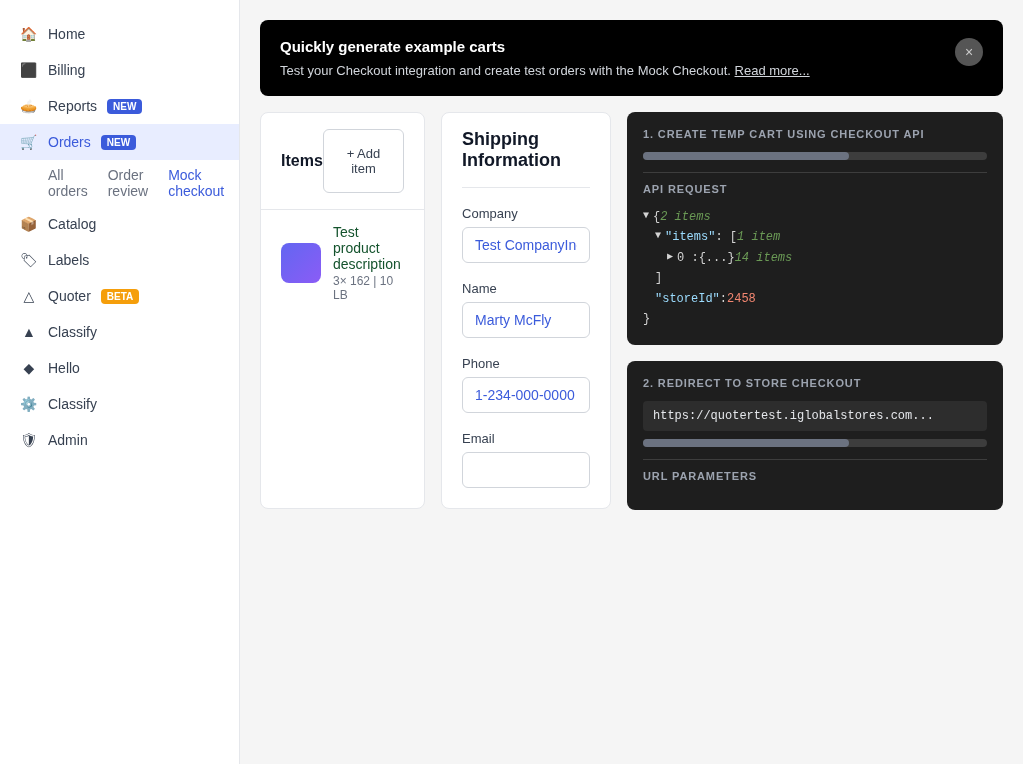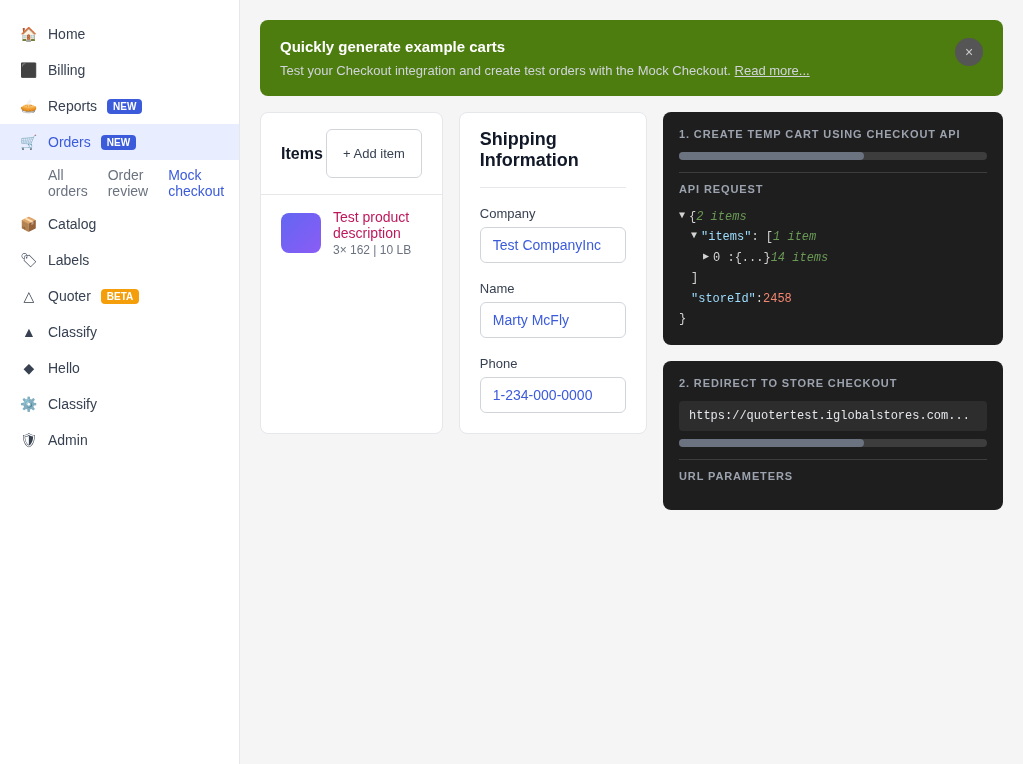--- a/index.html
+++ b/index.html
@@ -65,21 +65,21 @@
       flex: 1;
       overflow-y: auto;
       padding: 20px;
       display: flex;
       flex-direction: column;
       gap: 16px;
     }
 
     
     .banner {
-      background: #4d7c0f;
+      background: #000000;
       border-radius: 8px;
       padding: 18px 20px;
       color: #e5e7eb;
       display: flex;
       align-items: flex-start;
       justify-content: space-between;
       gap: 12px;
     }
     .banner-content { flex: 1; }
     .banner-title {
@@ -172,21 +172,21 @@
       width: 40px;
       height: 40px;
       border-radius: 8px;
       background: linear-gradient(135deg, #6366f1, #8b5cf6);
       flex-shrink: 0;
     }
     .product-info { flex: 1; }
     .product-name {
       font-size: 14px;
       font-weight: 500;
-      color: #be185d;
+      color: #14532d;
       margin-bottom: 2px;
     }
     .product-meta {
       font-size: 12px;
       color: #6b7280;
     }
 
     
     .shipping-card { background: #fff; border: 1px solid #e5e7eb; border-radius: 8px; }
     .shipping-header {
@@ -214,21 +214,21 @@
       border: 1px solid #d1d5db;
       border-radius: 6px;
       font-size: 14px;
       color: #3b5bdb;
       outline: none;
       background: #fff;
     }
 
     
     .right-col {
-      width: 340px;
+      width: 376px;
       flex-shrink: 0;
       display: flex;
       flex-direction: column;
       gap: 16px;
     }
     .api-panel {
       background: #1e1e1e;
       border-radius: 8px;
       overflow: hidden;
       padding: 16px;
@@ -384,20 +384,24 @@
             <input class="form-input" type="text" value="Test CompanyInc" style="">
           </div>
           <div class="form-group">
             <label class="form-label">Name</label>
             <input class="form-input" type="text" value="Marty McFly" style="">
           </div>
           <div class="form-group">
             <label class="form-label">Phone</label>
             <input class="form-input" type="text" value="1-234-000-0000" style="">
           </div>
+          <div class="form-group">
+            <label class="form-label">Email</label>
+            <input class="form-input" type="text" value="" style="">
+          </div>
         </div>
       </div>
     </div>
 
     <div class="right-col">
 
       <div class="api-panel">
         <div class="api-panel-title">1. CREATE TEMP CART USING CHECKOUT API</div>
         <div class="api-scrollbar">
           <div class="api-scrollbar-thumb"></div>

